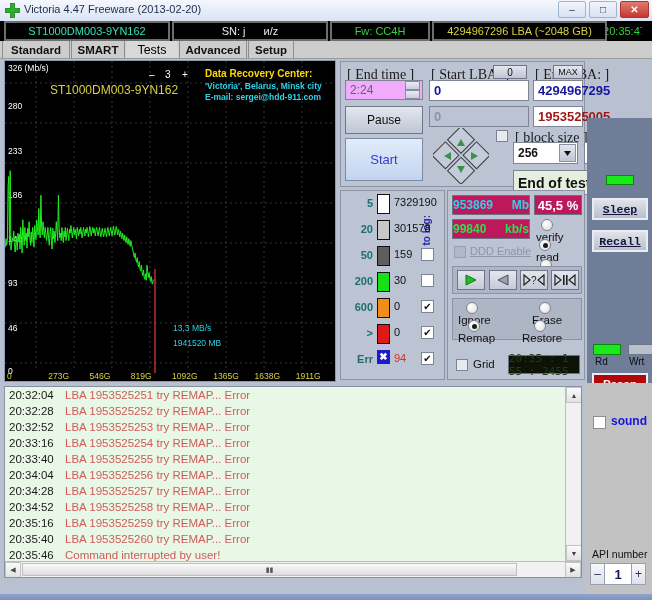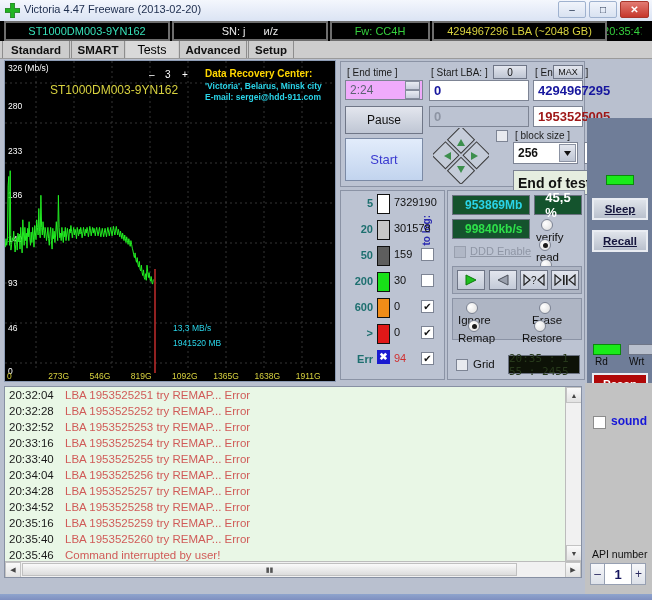--- a/index.html
+++ b/index.html
@@ -68,21 +68,21 @@
   .gy{font-size:8.5px;fill:#ffffff;font-family:"Liberation Sans",sans-serif;}
   .gmodel{font-size:12px;fill:#d8d23f;font-family:"Liberation Sans",sans-serif;}
   .drc1{font-size:10px;fill:#ffd700;font-weight:bold;font-family:"Liberation Sans",sans-serif;}
   .drc2{font-size:8.5px;fill:#2ad4e8;font-weight:bold;font-family:"Liberation Sans",sans-serif;}
   .gspeed{font-size:8.5px;fill:#2ad4e8;font-family:"Liberation Sans",sans-serif;}
   .gscale{font-size:10px;fill:#ffffff;font-family:"Liberation Sans",sans-serif;}
 
   
   #paramgrp{position:absolute;left:340px;top:2px;width:245px;height:126px;
             background:#bcc3d2;border:1px solid #8b93a5;box-sizing:border-box;}
-  .caplabel{position:absolute;font-size:10px;color:#1b1b1b;white-space:nowrap;}
+  .caplabel{position:absolute;font-size:14px;color:#1b1b1b;white-space:nowrap;font-family:Liberation Serif, serif;}
   .tfield{position:absolute;background:#fff;border:1px solid #7d8494;box-sizing:border-box;
           font-size:13px;display:flex;align-items:center;padding-left:4px;font-weight:bold;}
   .tfield.dis{background:#bcc3d2;color:#8d94a3;}
   .btn{position:absolute;box-sizing:border-box;background:linear-gradient(180deg,#e3e6ee,#bfc6d4);
        border:1px solid #6f7687;font-size:11px;display:flex;align-items:center;justify-content:center;
        color:#101010;}
 
   #lb-endtime{left:6px;top:5px;}
   #f-endtime{left:4px;top:18px;width:78px;height:20px;background:#f0abfc;color:#5d6373;font-weight:normal;font-size:12px;}
   #spin-endtime{position:absolute;left:64px;top:19px;width:15px;height:18px;}
@@ -128,22 +128,22 @@
   #lb-tolog{position:absolute;left:80px;top:24px;font-size:10px;color:#2a2ab0;font-weight:bold;
             writing-mode:vertical-rl;transform:rotate(180deg);}
   .cnt-cb{position:absolute;left:80px;width:13px;height:13px;background:#fff;border:1px solid #7d8494;
           box-sizing:border-box;font-size:10px;color:#111;text-align:center;line-height:11px;}
   #errmark{position:absolute;left:36px;top:1px;width:13px;height:14px;background:#1a1ad0;
            color:#fff;font-size:10px;text-align:center;line-height:13px;font-weight:bold;}
 
   
   #statgrp{position:absolute;left:447px;top:131px;width:138px;height:190px;
            background:#bcc3d2;border:1px solid #8b93a5;box-sizing:border-box;}
-  .lcd{position:absolute;background:#14532d;border:1px solid #6a7180;box-sizing:border-box;
-       display:flex;align-items:center;justify-content:space-between;padding:0 12px;
+  .lcd{position:absolute;background:#be185d;border:1px solid #6a7180;box-sizing:border-box;
+       display:flex;align-items:center;justify-content:space-between;padding:0 0;
        font-size:12px;font-weight:bold;}
   #lcd-mb{left:4px;top:4px;width:78px;height:20px;color:#2ad4e8;}
   #lcd-kbs{left:4px;top:28px;width:78px;height:20px;color:#2ee04a;}
   #lcd-pct{left:86px;top:4px;width:48px;height:20px;color:#fff;font-size:13px;justify-content:center;}
   #cb-ddd{position:absolute;left:6px;top:55px;width:12px;height:12px;background:#b0b7c6;border:1px solid #989fae;box-sizing:border-box;}
   #lb-ddd{position:absolute;left:22px;top:54px;font-size:11px;color:#8f96a5;text-decoration:underline;}
 
   .rdwrap{position:absolute;display:flex;align-items:center;font-size:11.5px;color:#111;flex-direction:column;}
   .rd{width:12px;height:12px;border-radius:50%;background:radial-gradient(circle at 35% 35%,#fff,#dcdcdc);
       border:1px solid #7d8494;box-sizing:border-box;margin-right:5px;position:relative;}
@@ -177,21 +177,21 @@
   #btn-breakall{top:13px;height:38px;background:#f01010;border:2px solid #fff;color:#fff;}
   #led-break{position:absolute;left:19px;top:57px;width:28px;height:10px;background:#1aea1a;border:1px solid #0a8a0a;box-sizing:border-box;}
   #btn-sleep{top:80px;height:22px;background:linear-gradient(180deg,#dfe3ea,#b9c0cd);border:2px solid #e9ecf2;color:#15153c;}
   #btn-recall{top:112px;height:22px;background:linear-gradient(180deg,#dfe3ea,#b9c0cd);border:2px solid #e9ecf2;color:#15153c;}
   #led-rd{position:absolute;left:6px;top:226px;width:28px;height:11px;background:#1aea1a;border:1px solid #0a8a0a;box-sizing:border-box;}
   #led-wrt{position:absolute;left:41px;top:226px;width:26px;height:11px;background:#b9c0cd;border:1px solid #6f7687;box-sizing:border-box;}
   #lb-rd{position:absolute;left:8px;top:238px;font-size:10px;color:#0c0c0c;}
   #lb-wrt{position:absolute;left:42px;top:238px;font-size:10px;color:#0c0c0c;}
   #btn-passp{top:255px;height:22px;background:#b00808;border:2px solid #e9ecf2;color:#fff;}
   #btn-power{top:288px;height:22px;background:#0b0b9e;border:2px solid #e9ecf2;color:#fff;}
-  .ul{text-decoration:underline;}
+  .ul{text-decoration:underline;font-family:Liberation Mono, monospace;}
 
   
   #logpanel{position:absolute;left:0;top:383px;width:652px;height:217px;background:#b9c0cf;}
   #logbox{position:absolute;left:4px;top:3px;width:578px;height:192px;background:#e9f7e6;
           border:1px solid #8790a3;box-sizing:border-box;overflow:hidden;}
   #loglist{position:absolute;left:4px;top:2px;right:17px;}
   .logline{height:16px;font-size:11.5px;white-space:nowrap;display:flex;}
   .logtime{color:#1a1a1a;width:56px;flex:none;}
   .logmsg{color:#d05b58;}
   #log-vscroll{position:absolute;right:0;top:0;width:16px;bottom:16px;background:#f1f1f1;border-left:1px solid #bcbcbc;box-sizing:border-box;}

